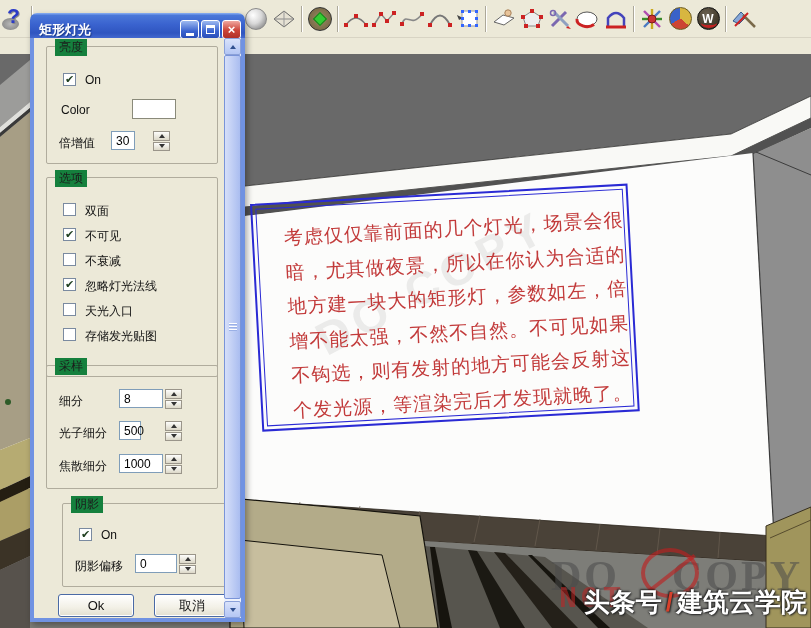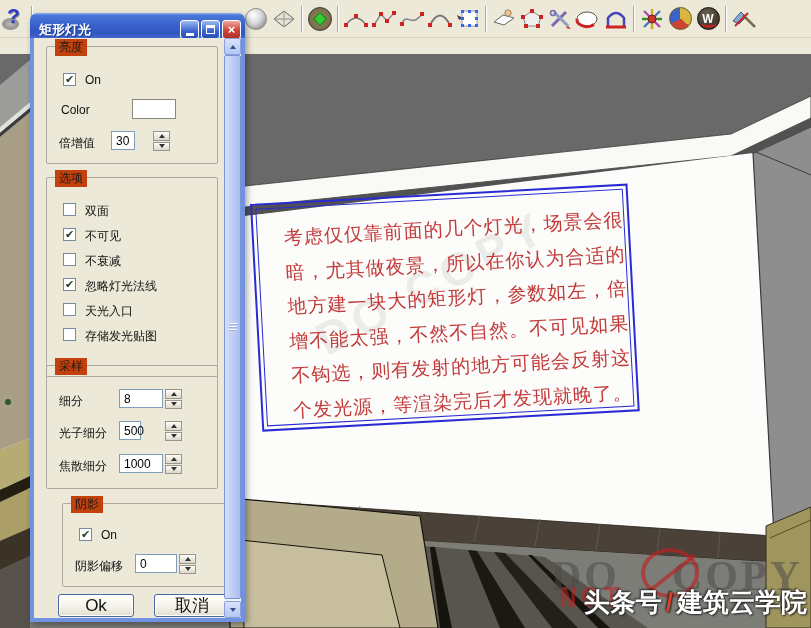--- a/index.html
+++ b/index.html
@@ -58,34 +58,34 @@
   .tbtn.red  { background:linear-gradient(#f0a8a0,#cc4438 55%,#b03028); }
   .glyph-min { width:8px; height:3px; background:#fff; margin-top:9px; }
   .glyph-max { width:9px; height:9px; border:1px solid #fff; border-top:3px solid #fff; }
   .glyph-close { color:#fff; font-weight:bold; font-size:13px; line-height:1; }
   .dlg-body { position:absolute; left:0; top:25px; width:215px; height:584px;
               border-left:4px solid #7092e2; border-right:4px solid #7092e2; border-bottom:4px solid #7092e2;
               background:#ece9d8; }
   .client { position:absolute; inset:0; }
 
   .group { position:absolute; left:12px; width:172px; border:1px solid #b0ac9d; border-radius:2px; }
-  .group-label { position:absolute; top:-8px; left:8px; background:#c2410c; padding:0 4px; font-size:12px; color:#1c1c1c; }
+  .group-label { position:absolute; top:-8px; left:8px; background:#15803d; padding:0 4px; font-size:12px; color:#1c1c1c; }
   .cb { position:absolute; width:13px; height:13px; background:#fff; border:1px solid #7a8aa0; font-size:11px; line-height:11px;
         text-align:center; color:#1d3d1d; cursor:pointer; }
   .cb-label { position:absolute; font-size:12px; color:#111; }
   .field-label { position:absolute; font-size:12px; color:#111; }
   .tfield { position:absolute; height:19px; background:#fff; border:1px solid #7f9db9; font-size:12px; padding:2px 0 0 4px; color:#000; cursor:text; }
   .swatch { position:absolute; width:44px; height:20px; background:#fff; border:1px solid #8a8a7a; box-shadow:1px 1px 0 #fff inset; cursor:pointer; }
   .spin { position:absolute; width:17px; height:20px; display:flex; flex-direction:column; }
   .spin b { flex:1; background:linear-gradient(#fdfdfb,#dcd8c8); border:1px solid #9a958a; display:flex; align-items:center; justify-content:center; cursor:pointer; }
   .spin b:first-child { margin-bottom:1px; }
   .tri-up { width:0; height:0; border-left:3px solid transparent; border-right:3px solid transparent; border-bottom:4px solid #333; }
   .tri-dn { width:0; height:0; border-left:3px solid transparent; border-right:3px solid transparent; border-top:4px solid #333; }
 
-  .dlg-btn { position:absolute; height:23px; width:76px; border:1px solid #4a6aa5; border-radius:3px; font-size:17px; color:#111;
+  .dlg-btn { position:absolute; height:23px; width:76px; border:1px solid #4a6aa5; border-radius:3px; font-size:13px; color:#111;
              background:linear-gradient(#ffffff,#f2f0e6 60%,#e2dfd0); box-shadow:0 0 0 1px #fff inset; cursor:pointer;
              display:flex; align-items:center; justify-content:center; }
 
   
   .sbar { position:absolute; right:0; top:0; width:17px; height:100%; background:#eef2fc; }
   .sbtn { position:absolute; left:0; width:17px; height:17px; background:linear-gradient(#d9e2fa,#b4c6f4); border:1px solid #8aa0d8; border-radius:2px;
           display:flex; align-items:center; justify-content:center; cursor:pointer; }
   .sbtn .tri-up { border-bottom-color:#30508f; }
   .sbtn .tri-dn { border-top-color:#30508f; }
   .sthumb { position:absolute; left:0; top:17px; bottom:19px; width:17px; border:1px solid #7a94d8; border-radius:2px;

